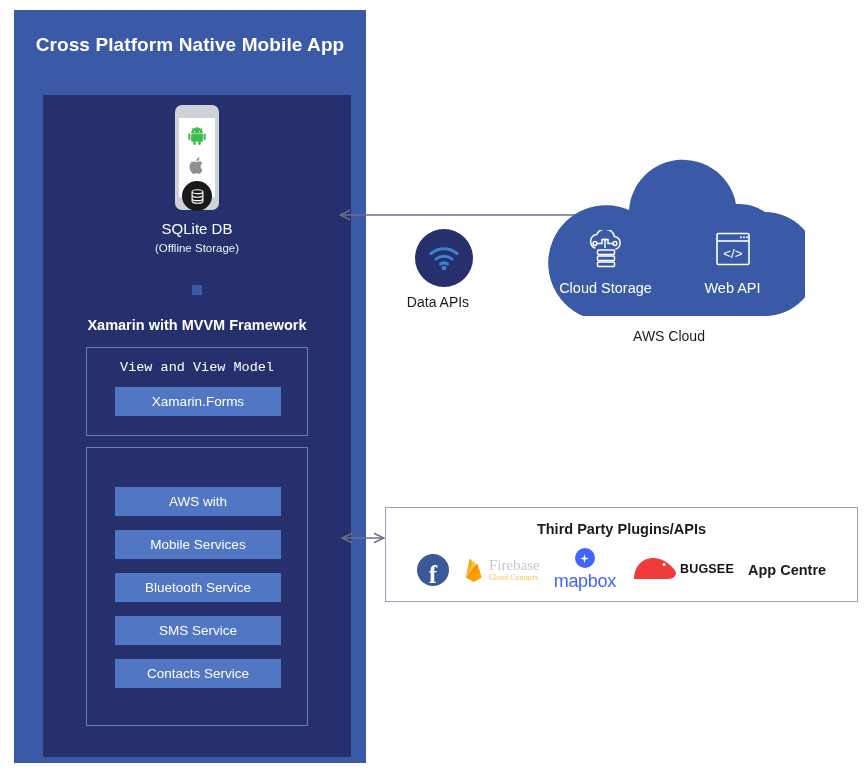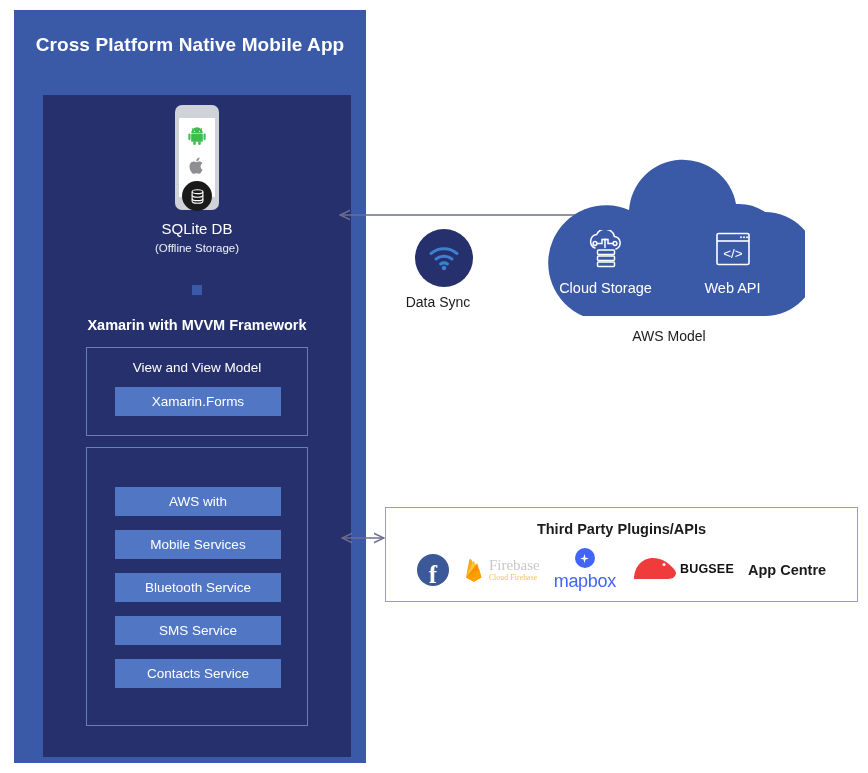--- a/index.html
+++ b/index.html
@@ -110,20 +110,21 @@
     box-sizing: border-box;
   }
   #view-box  { top: 52px;  height: 89px; }
   #model-box { top: 152px; height: 279px; }
   .inner-title {
     position: absolute;
     left: 0; top: 12px; width: 100%;
     text-align: center;
     color: #ffffff;
     font-size: 13.5px;
+    font-family: Liberation Mono, monospace;
   }
   .chip-list {
     position: absolute;
     left: 28px; top: 39px;
     width: 166px;
   }
   .chip {
     height: 29px;
     margin-bottom: 14px;
     background: #5076c4;
@@ -331,21 +332,21 @@
   <div id="data-sync-circle">
     <svg width="32" height="26" viewBox="0 0 32 26" aria-hidden="true">
       <g fill="none" stroke="#3d7fd0" stroke-width="3" stroke-linecap="round">
         <path d="M3 8.5a20 20 0 0 1 26 0"></path>
         <path d="M8 14a13 13 0 0 1 16 0"></path>
         <path d="M12.5 19a6.5 6.5 0 0 1 7 0"></path>
       </g>
       <circle cx="16" cy="23" r="2.3" fill="#3d7fd0"></circle>
     </svg>
   </div>
-  <div id="data-sync-label">Data Sync</div>
+  <div id="data-sync-label">Data APIs</div>
 </div>
 
 <div id="cloud-wrap">
   <svg id="cloud-svg" width="272" height="172" viewBox="0 0 272 172">
     <path fill="#3a5aa8" d="
       M 96 60
       A 54 54 0 0 1 203 54
       A 46 46 0 0 1 232 62
       A 44 44 0 1 1 232 166
       L 50 166
@@ -381,21 +382,21 @@
           <circle cx="30" cy="7.2" r="1"></circle>
           <circle cx="33" cy="7.2" r="1"></circle>
           <circle cx="36" cy="7.2" r="1"></circle>
         </g>
         <text x="22" y="27.5" text-anchor="middle" fill="#ffffff" font-family="Liberation Sans, sans-serif" font-size="13.5">&lt;/&gt;</text>
       </svg>
       <div class="ci-label">Web API</div>
     </div>
   </div>
 
-  <div id="cloud-caption">AWS Model</div>
+  <div id="cloud-caption">AWS Cloud</div>
 </div>
 
 <svg class="arrow-svg" style="left:336px; top:530px;" width="56" height="18">
   <line x1="6" y1="8" x2="48" y2="8" stroke="#6d6d8e" stroke-width="1.3" marker-start="url(#ah-l)" marker-end="url(#ah-r)"></line>
 </svg>
 
 <div id="plugins-panel">
   <div id="plugins-title">Third Party Plugins/APIs</div>
 
   <div id="plugins-row">
@@ -406,21 +407,21 @@
 
     <div class="logo" id="firebase-logo">
       <svg width="22" height="26" viewBox="0 0 22 26">
         <path fill="#f9a825" d="M3 20.5 6.2 2.8c.2-1 1.5-1.2 2-.3l3 5.6z"></path>
         <path fill="#ffca28" d="M3 20.5 10.6 3.6l3.4 6.3z"></path>
         <path fill="#ff8f00" d="M3 20.5 14.2 6.3l4.2 14.2-7.6 4.3z"></path>
         <path fill="#ffa000" d="M3 20.5l7.8 4.3 7.6-4.3-2.2-8.4z"></path>
       </svg>
       <div id="firebase-text">
         <div id="firebase-name">Firebase</div>
-        <div id="firebase-sub">Cloud Firebase</div>
+        <div id="firebase-sub">Cloud Contacts</div>
       </div>
     </div>
 
     <div class="logo" id="mapbox-logo">
       <div id="mapbox-mark">
         <svg width="13" height="13" viewBox="0 0 13 13" aria-hidden="true">
           <path fill="#ffffff" d="M6.5 2.1 7.5 5.5 10.9 6.5 7.5 7.5 6.5 10.9 5.5 7.5 2.1 6.5 5.5 5.5z"></path>
         </svg>
       </div>
       <div id="mapbox-text">mapbox</div>

